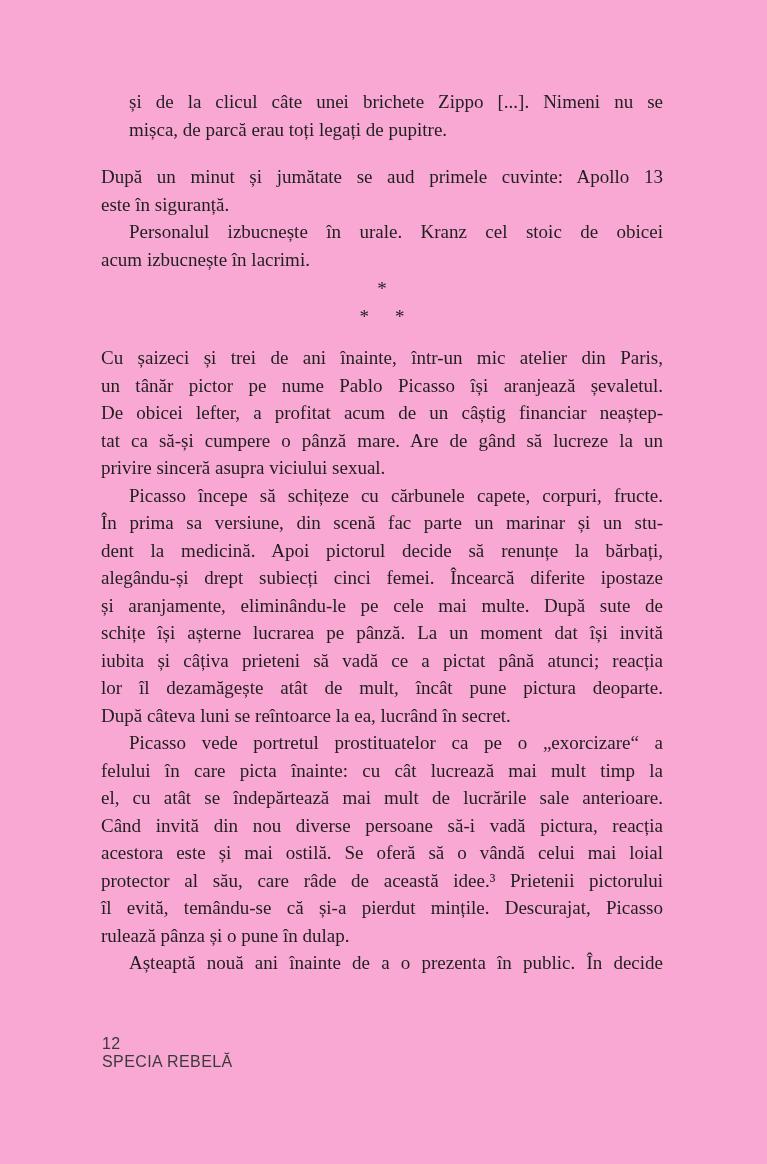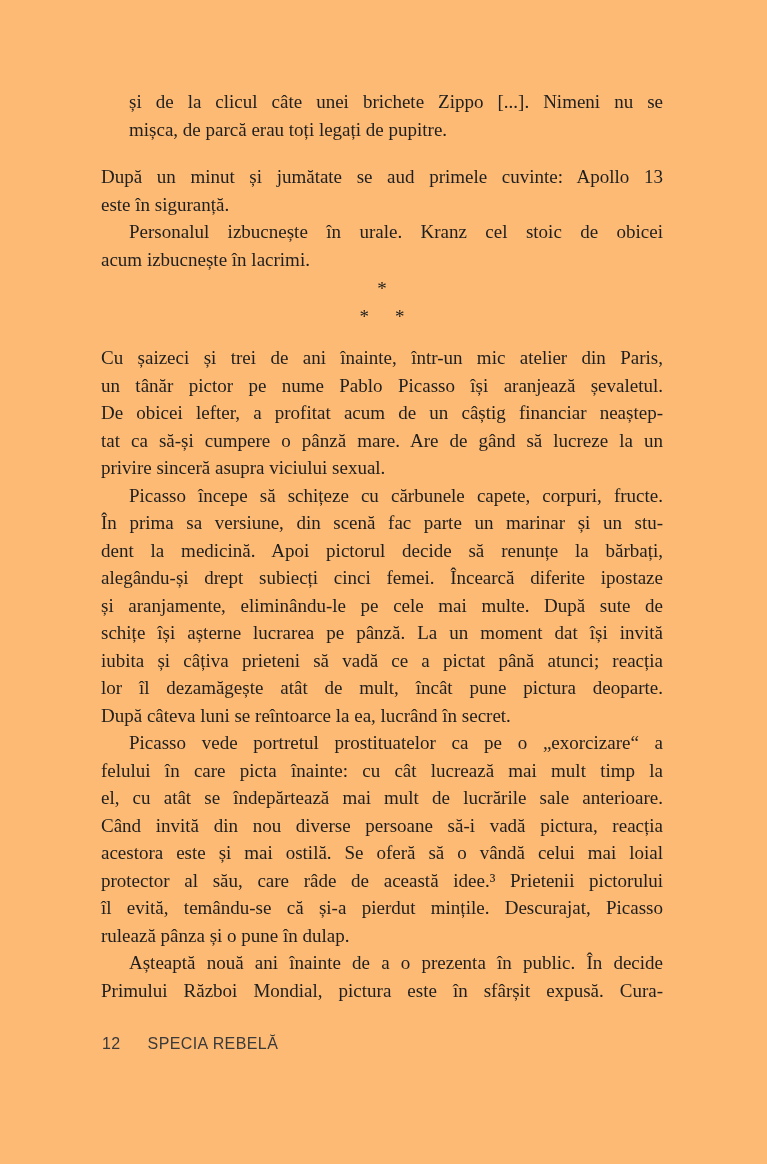--- a/index.html
+++ b/index.html
@@ -1,21 +1,21 @@
 <!DOCTYPE html>
 <html lang="ro"><head>
 <meta charset="utf-8">
 <style>
   * { margin: 0; padding: 0; box-sizing: border-box; }
   html, body { background: #e8e8e8; }
   .page {
     position: relative;
     width: 767px;
     height: 1164px;
-    background: #fdba74;
+    background: #f9a8d4;
     font-family: "Liberation Serif", "DejaVu Serif", serif;
     color: #1f1f1f;
     overflow: hidden;
   }
   .text-column {
     position: absolute;
     left: 101px;
     top: 88px;
     width: 562px;
     font-size: 19px;
@@ -96,22 +96,21 @@
         <div class="line">felului în care picta înainte: cu cât lucrează mai mult timp la</div>
         <div class="line">el, cu atât se îndepărtează mai mult de lucrările sale anterioare.</div>
         <div class="line">Când invită din nou diverse persoane să-i vadă pictura, reacția</div>
         <div class="line">acestora este și mai ostilă. Se oferă să o vândă celui mai loial</div>
         <div class="line">protector al său, care râde de această idee.³ Prietenii pictorului</div>
         <div class="line">îl evită, temându-se că și-a pierdut mințile. Descurajat, Picasso</div>
         <div class="line lastline">rulează pânza și o pune în dulap.</div>
       </div>
       <div class="para">
         <div class="line indent">Așteaptă nouă ani înainte de a o prezenta în public. În decide</div>
-        <div class="line">Primului Război Mondial, pictura este în sfârșit expusă. Cura-</div>
       </div>
     </div>
 
-  <div class="footer" style="color: rgb(58, 58, 58);">
+  <div class="footer" style="color: rgb(58, 58, 58); flex-direction: column;">
     <span class="page-num">12</span>
     <span class="running-title">SPECIA REBELĂ</span>
   </div>
 
 </div>
 
 </body></html>

